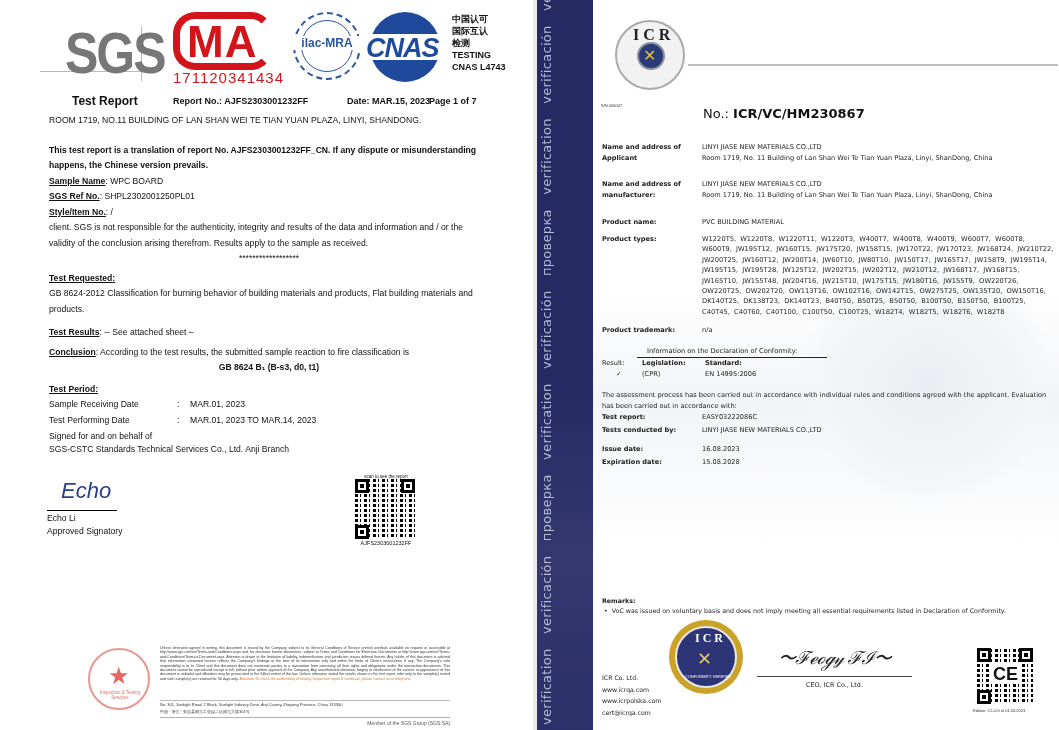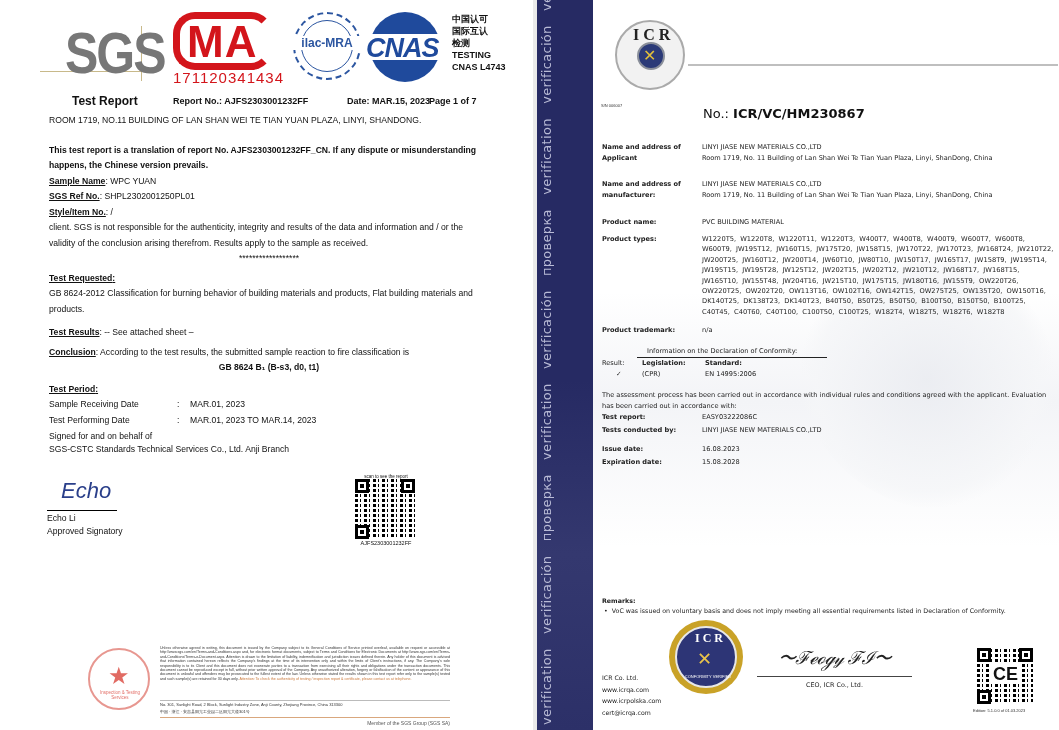--- a/index.html
+++ b/index.html
@@ -143,21 +143,21 @@
     <span class="title">Test Report</span>
     <span class="rep">Report No.: AJFS2303001232FF</span>
     <span class="date">Date: MAR.15, 2023</span>
     <span class="page">Page 1 of 7</span>
   </div>
 
   <div class="body">
     <div>ROOM 1719, NO.11 BUILDING OF LAN SHAN WEI TE TIAN YUAN PLAZA, LINYI, SHANDONG.</div>
     <div class="gap"></div>
     <div class="b">This test report is a translation of report No. AJFS2303001232FF_CN. If any dispute or misunderstanding happens, the Chinese version prevails.</div>
-    <div><span class="u">Sample Name</span><span>: WPC YUAN</span></div>
+    <div><span class="u">Sample Name</span><span>: WPC BOARD</span></div>
     <div><span class="u">SGS Ref No.</span><span>: SHPL2302001250PL01</span></div>
     <div><span class="u">Style/Item No.</span><span>: /</span></div>
     <div>client. SGS is not responsible for the authenticity, integrity and results of the data and information and / or the validity of the conclusion arising therefrom. Results apply to the sample as received.</div>
     <div class="center">******************</div>
     <div style="height:4px"></div>
     <div><span class="u">Test Requested</span><span class="u">:</span></div>
     <div>GB 8624-2012 Classification for burning behavior of building materials and products, Flat building materials and products.</div>
     <div style="height:8px"></div>
     <div><span class="u">Test Results</span><span>: -- See attached sheet –</span></div>
     <div style="height:4px"></div>

